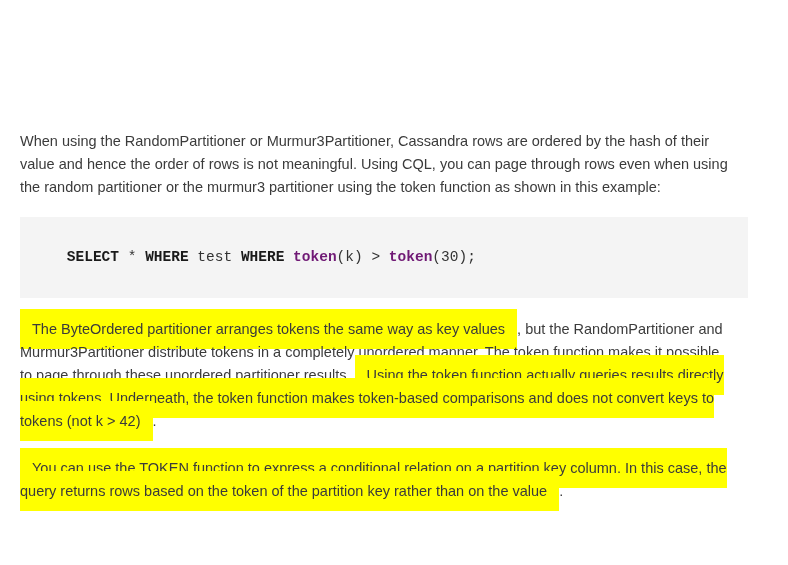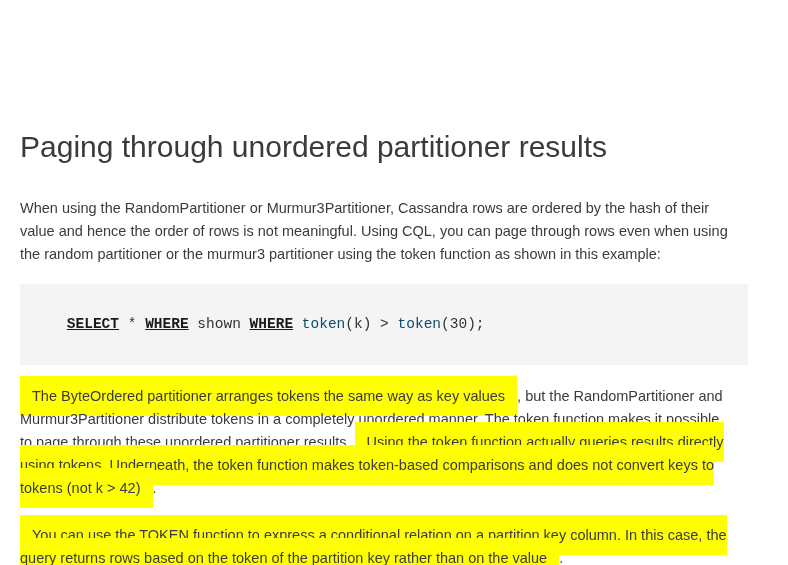--- a/index.html
+++ b/index.html
@@ -44,48 +44,46 @@
     font-family: "Liberation Mono", monospace;
     font-size: 14.5px;
     line-height: 20px;
     color: #333333;
     white-space: pre;
     overflow: hidden;
   }
   .code-block .kw {
     color: #1a1a1a;
     font-weight: bold;
-    text-decoration: underline;
   }
   .code-block .fn {
-    color: #0c4a6e;
-    font-weight: normal;
+    color: #701a75;
+    font-weight: bold;
   }
   .code-block .pl {
     color: #333333;
   }
   mark.hl {
     background: #ffff00;
     color: #3b3b3b;
     padding: 12px;
   }
   .para.p-mid {
     margin-bottom: 24px;
   }
 </style>
 </head>
 <body>
 
 <div class="page">
 
-  <h1 class="doc-title">Paging through unordered partitioner results</h1>
 
   <p class="para">When using the RandomPartitioner or Murmur3Partitioner, Cassandra rows are ordered by the hash of their value and hence the order of rows is not meaningful. Using CQL, you can page through rows even when using the random partitioner or the murmur3 partitioner using the token function as shown in this example:</p>
 
   <div class="code-block">
-    <span class="kw">SELECT</span><span class="pl"> * </span><span class="kw">WHERE</span><span class="pl"> shown </span><span class="kw">WHERE</span><span class="pl"> </span><span class="fn">token</span><span class="pl">(k) &gt; </span><span class="fn">token</span><span class="pl">(30);</span>
+    <span class="kw">SELECT</span><span class="pl"> * </span><span class="kw">WHERE</span><span class="pl"> test </span><span class="kw">WHERE</span><span class="pl"> </span><span class="fn">token</span><span class="pl">(k) &gt; </span><span class="fn">token</span><span class="pl">(30);</span>
   </div>
 
   <p class="para p-mid"><mark class="hl">The ByteOrdered partitioner arranges tokens the same way as key values</mark><span>, but the RandomPartitioner and Murmur3Partitioner distribute tokens in a completely unordered manner. The token function makes it possible to page through these unordered partitioner results. </span><mark class="hl">Using the token function actually queries results directly using tokens. Underneath, the token function makes token-based comparisons and does not convert keys to tokens (not k &gt; 42)</mark><span>.</span></p>
 
   <p class="para"><mark class="hl">You can use the TOKEN function to express a conditional relation on a partition key column. In this case, the query returns rows based on the token of the partition key rather than on the value</mark><span>.</span></p>
 
 </div>
 
 </body></html>

